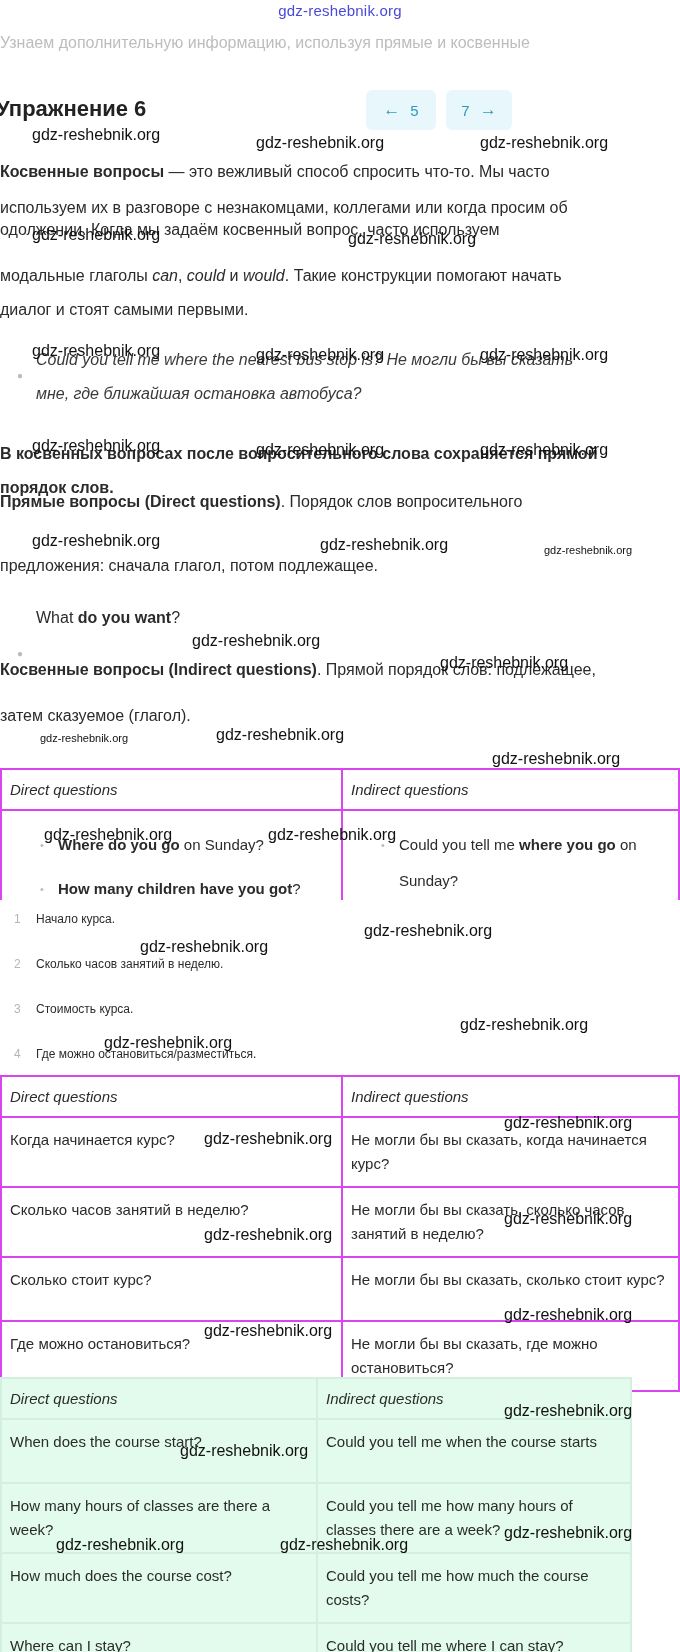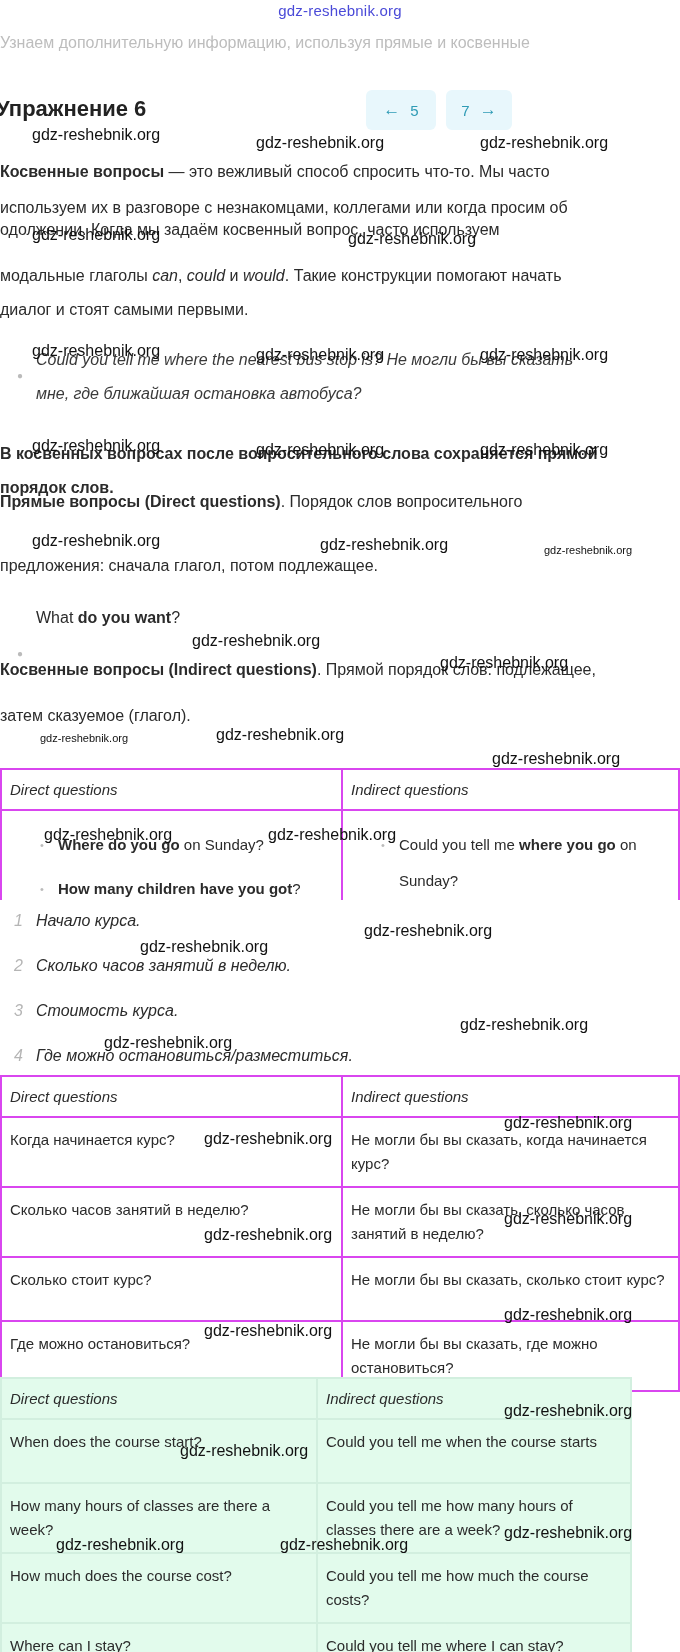--- a/index.html
+++ b/index.html
@@ -42,21 +42,21 @@
 
   table { border-collapse: collapse; position: absolute; left: 0; }
   td, th { border: 2px solid #d946ef; text-align: left; vertical-align: top; font-weight: 400; color: #2b2b2b; }
   th { font-style: italic; font-size: 15px; padding: 11px 8px; }
   td { font-size: 15px; padding: 10px 8px; line-height: 24px; }
   .t1 { top: 768px; width: 680px; height: 132px; }
   .t1 td { padding: 16px 20px; line-height: 36px; }
   .t1 ul { list-style: none; }
   .t1 li { position: relative; padding-left: 36px; }
   .t1 li::before { content: "•"; position: absolute; left: 18px; color: #bbb; font-size: 11px; }
-  .num-item { position: absolute; left: 0; font-size: 16px; white-space: nowrap; font-style: italic; }
+  .num-item { position: absolute; left: 0; font-size: 12px; white-space: nowrap; }
   .num-item .n { display: inline-block; width: 36px; padding-left: 14px; color: #b5b5b5; }
 
   .t2 { top: 1075px; width: 680px; }
   .t2 td { height: 64px; }
   .t3 { top: 1377px; width: 632px; background: #e2fbec; }
   .t3 td, .t3 th { border-color: #d2efdf; }
   .t3 td { height: 64px; }
 
   .wm {
     position: absolute; font-family: "Liberation Sans", sans-serif; color: #111;

